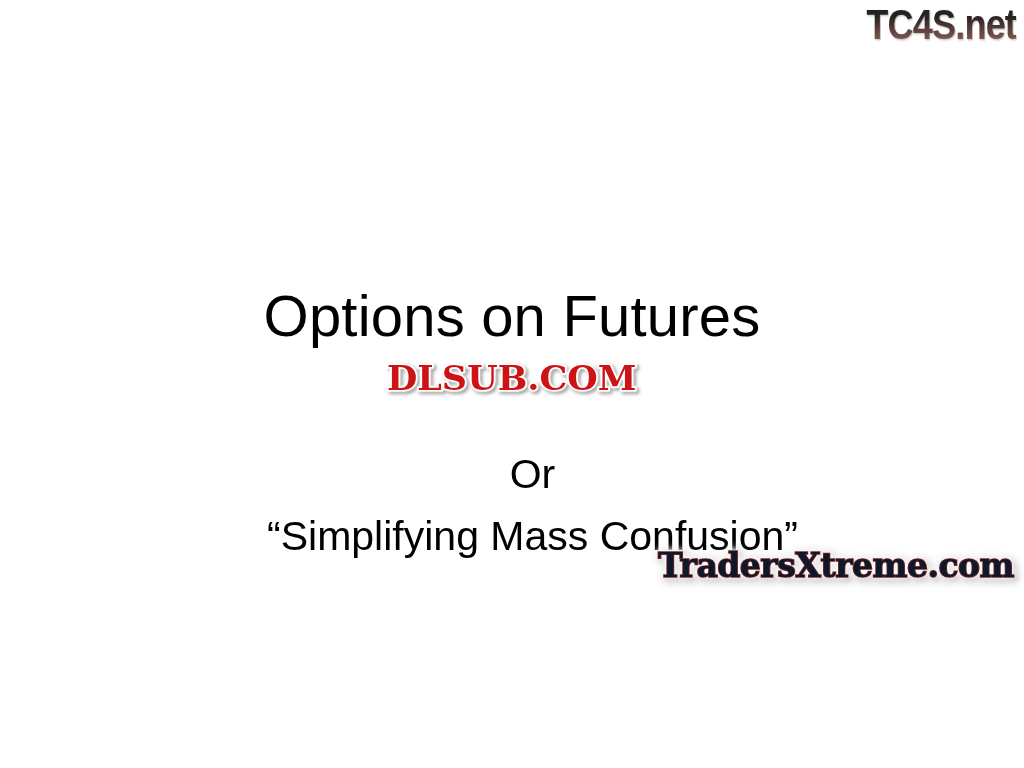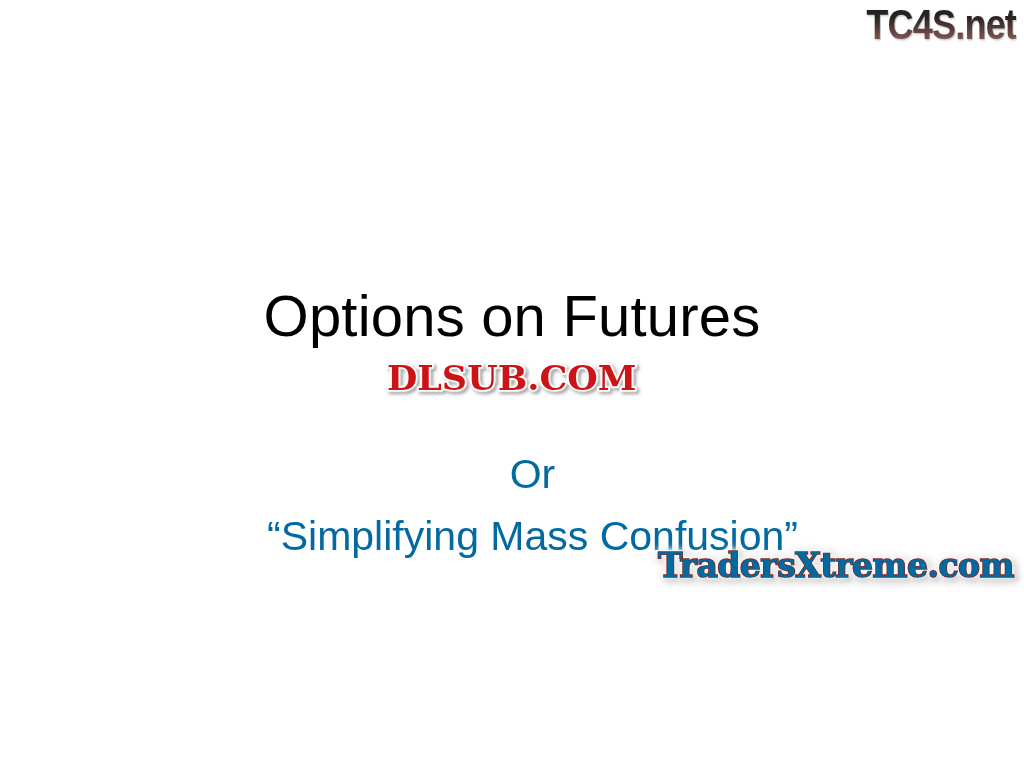--- a/index.html
+++ b/index.html
@@ -44,21 +44,21 @@
     position: absolute;
     left: 0;
     top: 443px;
     width: 1024px;
     text-align: center;
   }
   .subtitle-line {
     font-family: "Liberation Sans", sans-serif;
     font-size: 41px;
     font-weight: 400;
-    color: #0369a1;
+    color: #000000;
     line-height: 1.52;
     white-space: nowrap;
     padding-left: 41px;
   }
 
   
   #wm-tc4s {
     position: absolute;
     right: 8px;
     top: 2px;
@@ -112,21 +112,21 @@
   
   #wm-traders {
     position: absolute;
     right: 10px;
     bottom: 14px;
     font-family: "DejaVu Serif", serif;
     font-weight: 700;
     font-size: 33px;
     line-height: 40px;
     letter-spacing: -0.5px;
-    color: #0369a1;
+    color: #0f172a;
     -webkit-text-stroke: 1.6px #7d2b28;
     paint-order: stroke fill;
     filter:
       drop-shadow(0 0 2.5px #ffffff)
       drop-shadow(0 0 4px #ffffff)
       drop-shadow(2px 2px 1.4px rgba(130,130,130,0.6));
     white-space: nowrap;
   }
 </style>
 </head>

